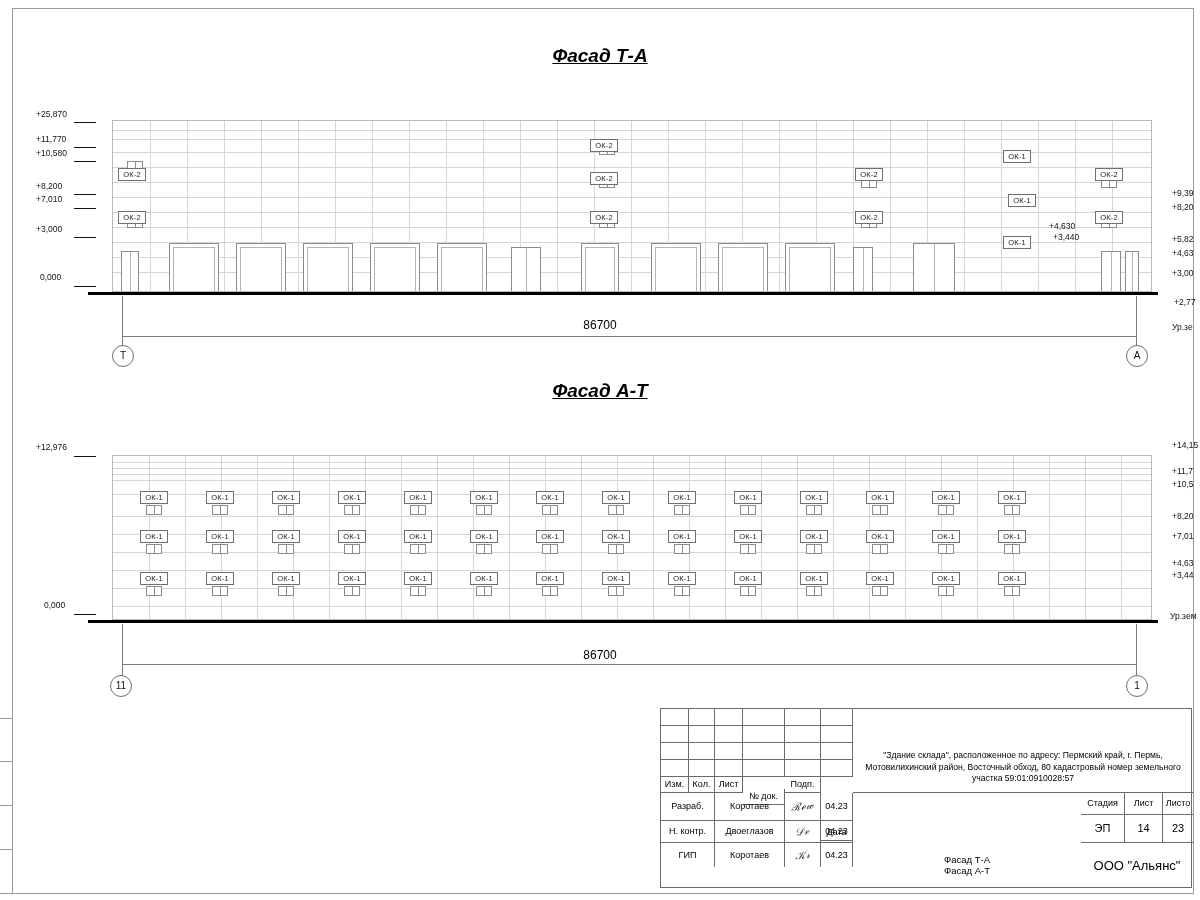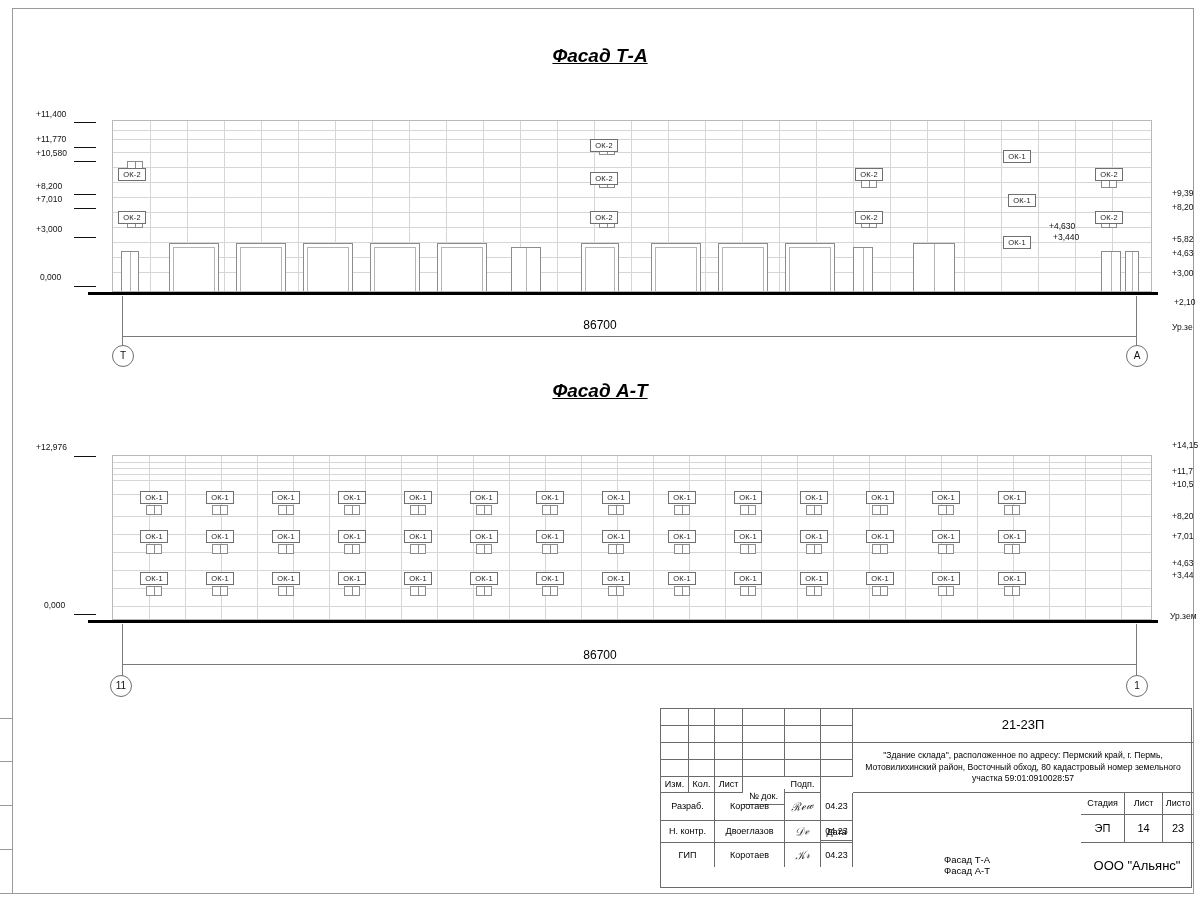--- a/index.html
+++ b/index.html
@@ -323,21 +323,21 @@
     <div class="tag" style="left:855px; top:211px; width:28px;">ОК-2</div>
     <div class="tag" style="left:1095px; top:168px; width:28px;">ОК-2</div>
     <div class="tag" style="left:1095px; top:211px; width:28px;">ОК-2</div>
 
     <div class="tag" style="left:1003px; top:150px; width:28px;">ОК-1</div>
     <div class="tag" style="left:1008px; top:194px; width:28px;">ОК-1</div>
     <div class="tag" style="left:1003px; top:236px; width:28px;">ОК-1</div>
 
     <div class="ground" style="left:88px; top:292px; width:1070px;"></div>
 
-    <div class="lev" style="left:36px; top:109px;">+11,400</div>
+    <div class="lev" style="left:36px; top:109px;">+25,870</div>
     <div class="lev-tick" style="left:74px; top:122px; width:22px;"></div>
     <div class="lev" style="left:36px; top:134px;">+11,770</div>
     <div class="lev-tick" style="left:74px; top:147px; width:22px;"></div>
     <div class="lev" style="left:36px; top:148px;">+10,580</div>
     <div class="lev-tick" style="left:74px; top:161px; width:22px;"></div>
     <div class="lev" style="left:36px; top:181px;">+8,200</div>
     <div class="lev-tick" style="left:74px; top:194px; width:22px;"></div>
     <div class="lev" style="left:36px; top:194px;">+7,010</div>
     <div class="lev-tick" style="left:74px; top:208px; width:22px;"></div>
     <div class="lev" style="left:36px; top:224px;">+3,000</div>
@@ -346,21 +346,21 @@
     <div class="lev-tick" style="left:74px; top:286px; width:22px;"></div>
 
     <div class="lev" style="left:1049px; top:221px;">+4,630</div>
     <div class="lev" style="left:1053px; top:232px;">+3,440</div>
 
     <div class="lev" style="left:1172px; top:188px;">+9,39</div>
     <div class="lev" style="left:1172px; top:202px;">+8,20</div>
     <div class="lev" style="left:1172px; top:234px;">+5,82</div>
     <div class="lev" style="left:1172px; top:248px;">+4,63</div>
     <div class="lev" style="left:1172px; top:268px;">+3,00</div>
-    <div class="lev" style="left:1174px; top:297px;">+2,10</div>
+    <div class="lev" style="left:1174px; top:297px;">+2,77</div>
     <div class="lev" style="left:1172px; top:322px;">Ур.зе</div>
 
     <div class="dim-line" style="left:122px; top:336px; width:1014px;"></div>
     <div class="dim-end" style="left:122px; top:296px; height:52px;"></div>
     <div class="dim-end" style="left:1136px; top:296px; height:52px;"></div>
     <div class="dim-text" style="left:535px; top:318px; width:130px;">86700</div>
 
     <div class="axis-circle" style="left:112px; top:345px;">Т</div>
     <div class="axis-circle" style="left:1126px; top:345px;">А</div>
   </div>
@@ -573,21 +573,20 @@
       </div>
     <div class="cell" style="left:160px; top:112px; width:32px; height:22px;">04.23</div>
 
     <div class="cell nb-b" style="left:0; top:134px; width:54px; height:24px;">ГИП</div>
     <div class="cell nb-b" style="left:54px; top:134px; width:70px; height:24px;">Коротаев</div>
     <div class="cell nb-b" style="left:124px; top:134px; width:36px; height:24px;">
         <span class="sig">𝒦𝓇</span>
       </div>
     <div class="cell nb-b" style="left:160px; top:134px; width:32px; height:24px;">04.23</div>
 
-    <div class="cell big" style="left:192px; top:0; width:340px; height:34px; border-right:none;">21-23П</div>
 
     <div class="cell" style="left:192px; top:34px; width:340px; height:50px; border-right:none;">
       <span class="obj-text">"Здание склада", расположенное по адресу: Пермский край, г. Пермь, Мотовилихинский район, Восточный обход, 80 кадастровый номер земельного участка 59:01:0910028:57</span>
     </div>
 
 
     <div class="cell nb-b nb-r" style="left:192px; top:134px; width:228px; height:46px;">
       <div style="text-align:center;">
         <div style="font-size:9.5px;">Фасад Т-А</div>
         <div style="font-size:9.5px;">Фасад А-Т</div>

